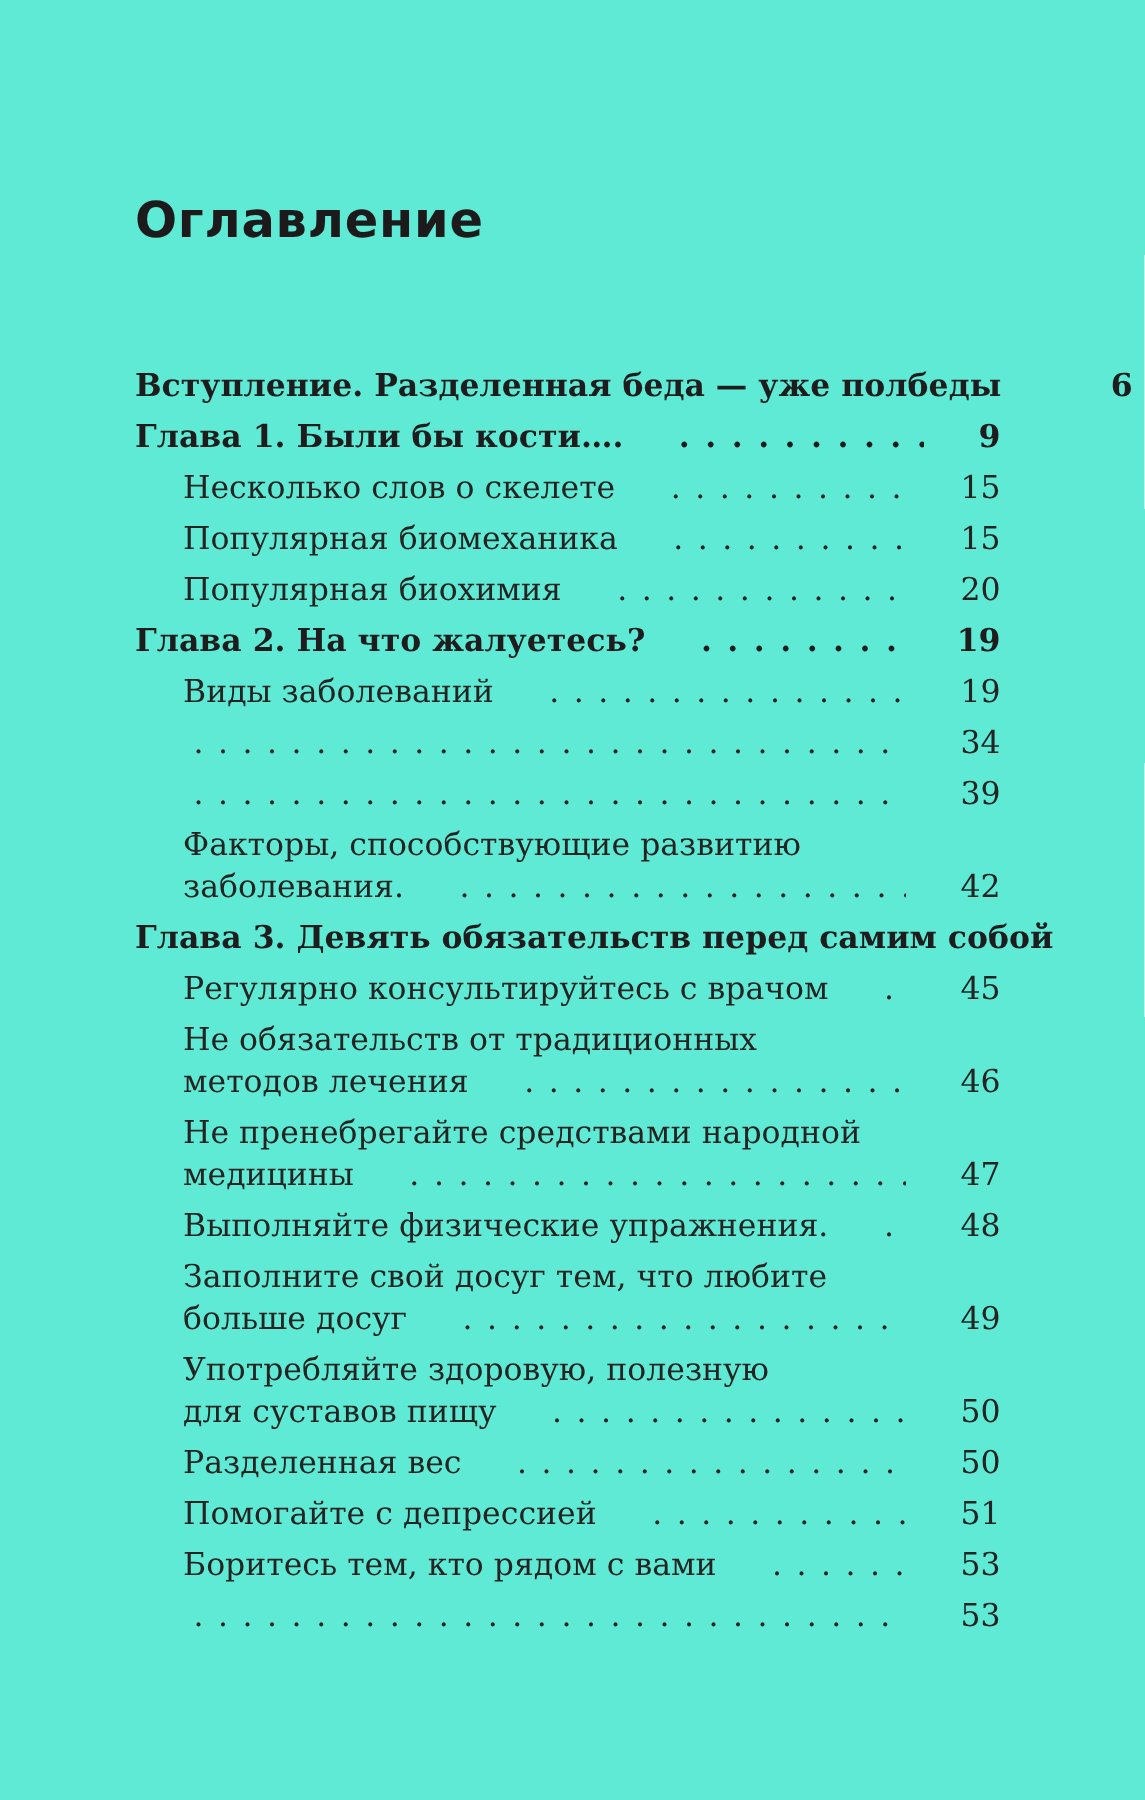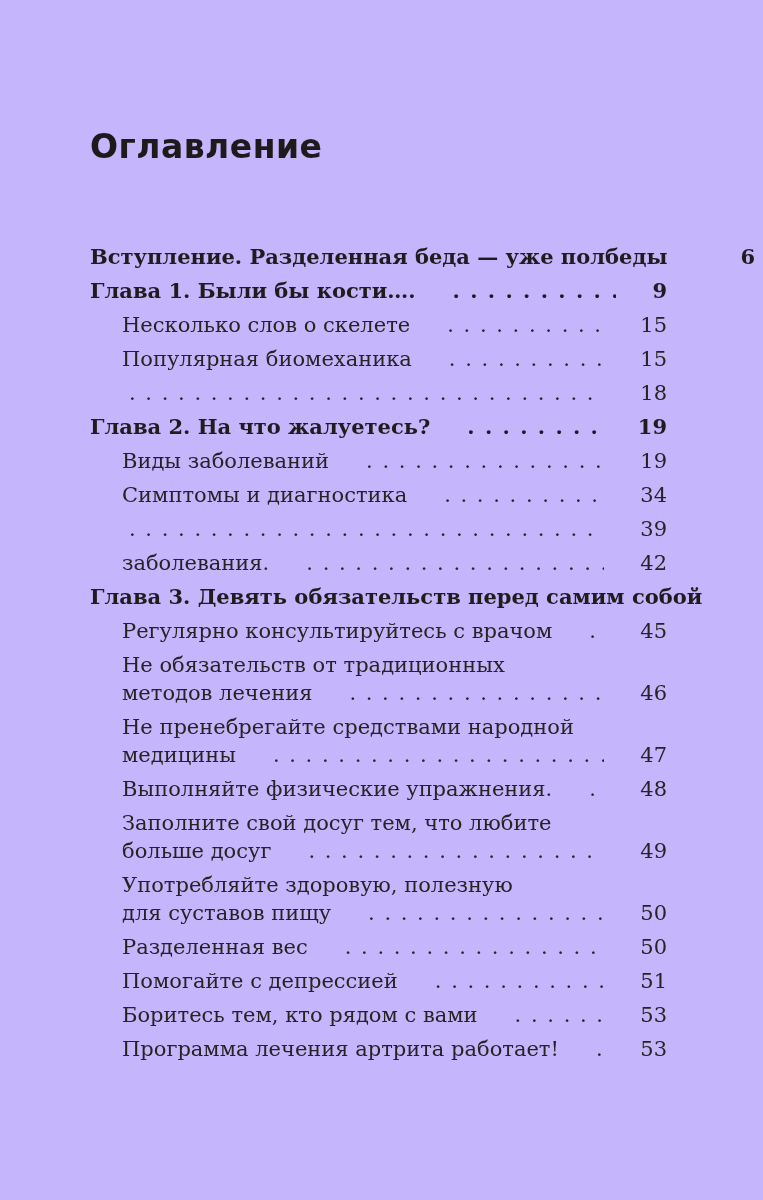--- a/index.html
+++ b/index.html
@@ -4,21 +4,21 @@
 <style>
   html, body {
     margin: 0;
     padding: 0;
     background: #ffffff;
   }
   .page {
     position: relative;
     width: 763px;
     height: 1200px;
-    background: #c4b5fd;
+    background: #5eead4;
     overflow: hidden;
     font-family: "DejaVu Serif", serif;
     color: #262423;
   }
   .title {
     margin: 0;
     padding: 130px 0 0 90px;
     font-family: "DejaVu Sans", sans-serif;
     font-weight: bold;
     font-size: 33px;
@@ -102,52 +102,53 @@
       </div>
       <div class="entry sub">
         <div class="lastline">
           <span class="label">Популярная биомеханика</span>
           <span class="dots">. . . . . . . . . . . . . . . . . . . . . . . . . . . . . . . . . . . . . . . . . . . . . . . . . . . . . . . . . . . . . . . . . . . . . . </span>
           <span class="pagenum">15</span>
         </div>
       </div>
       <div class="entry sub">
         <div class="lastline">
-          <span class="dots">. . . . . . . . . . . . . . . . . . . . . . . . . . . . . . . . . . . . . . . . . . . . . . . . . . . . . . . . . . . . . . . . . . . . . . </span>
-          <span class="pagenum">18</span>
+          <span class="label">Популярная биохимия</span>
+          <span class="dots">. . . . . . . . . . . . . . . . . . . . . . . . . . . . . . . . . . . . . . . . . . . . . . . . . . . . . . . . . . . . . . . . . . . . . . </span>
+          <span class="pagenum">20</span>
         </div>
       </div>
       <div class="entry chapter">
         <div class="lastline">
           <span class="label">Глава 2. На что жалуетесь?</span>
           <span class="dots">. . . . . . . . . . . . . . . . . . . . . . . . . . . . . . . . . . . . . . . . . . . . . . . . . . . . . . . . . . . . . . . . . . . . . . </span>
           <span class="pagenum">19</span>
         </div>
       </div>
       <div class="entry sub">
         <div class="lastline">
           <span class="label">Виды заболеваний</span>
           <span class="dots">. . . . . . . . . . . . . . . . . . . . . . . . . . . . . . . . . . . . . . . . . . . . . . . . . . . . . . . . . . . . . . . . . . . . . . </span>
           <span class="pagenum">19</span>
         </div>
       </div>
       <div class="entry sub">
         <div class="lastline">
-          <span class="label">Симптомы и диагностика</span>
           <span class="dots">. . . . . . . . . . . . . . . . . . . . . . . . . . . . . . . . . . . . . . . . . . . . . . . . . . . . . . . . . . . . . . . . . . . . . . </span>
           <span class="pagenum">34</span>
         </div>
       </div>
       <div class="entry sub">
         <div class="lastline">
           <span class="dots">. . . . . . . . . . . . . . . . . . . . . . . . . . . . . . . . . . . . . . . . . . . . . . . . . . . . . . . . . . . . . . . . . . . . . . </span>
           <span class="pagenum">39</span>
         </div>
       </div>
       <div class="entry sub">
+        <div class="wrapline">Факторы, способствующие развитию</div>
         <div class="lastline">
           <span class="label">заболевания.</span>
           <span class="dots">. . . . . . . . . . . . . . . . . . . . . . . . . . . . . . . . . . . . . . . . . . . . . . . . . . . . . . . . . . . . . . . . . . . . . . </span>
           <span class="pagenum">42</span>
         </div>
       </div>
       <div class="entry chapter">
         <div class="lastline">
           <span class="label">Глава 3. Девять обязательств перед самим собой</span>
           <span class="dots">. . . . . . . . . . . . . . . . . . . . . . . . . . . . . . . . . . . . . . . . . . . . . . . . . . . . . . . . . . . . . . . . . . . . . . </span>
@@ -216,19 +217,18 @@
       </div>
       <div class="entry sub">
         <div class="lastline">
           <span class="label">Боритесь тем, кто рядом с вами</span>
           <span class="dots">. . . . . . . . . . . . . . . . . . . . . . . . . . . . . . . . . . . . . . . . . . . . . . . . . . . . . . . . . . . . . . . . . . . . . . </span>
           <span class="pagenum">53</span>
         </div>
       </div>
       <div class="entry sub">
         <div class="lastline">
-          <span class="label">Программа лечения артрита работает!</span>
           <span class="dots">. . . . . . . . . . . . . . . . . . . . . . . . . . . . . . . . . . . . . . . . . . . . . . . . . . . . . . . . . . . . . . . . . . . . . . </span>
           <span class="pagenum">53</span>
         </div>
       </div>
     </div>
 </div>
 
 </body></html>

